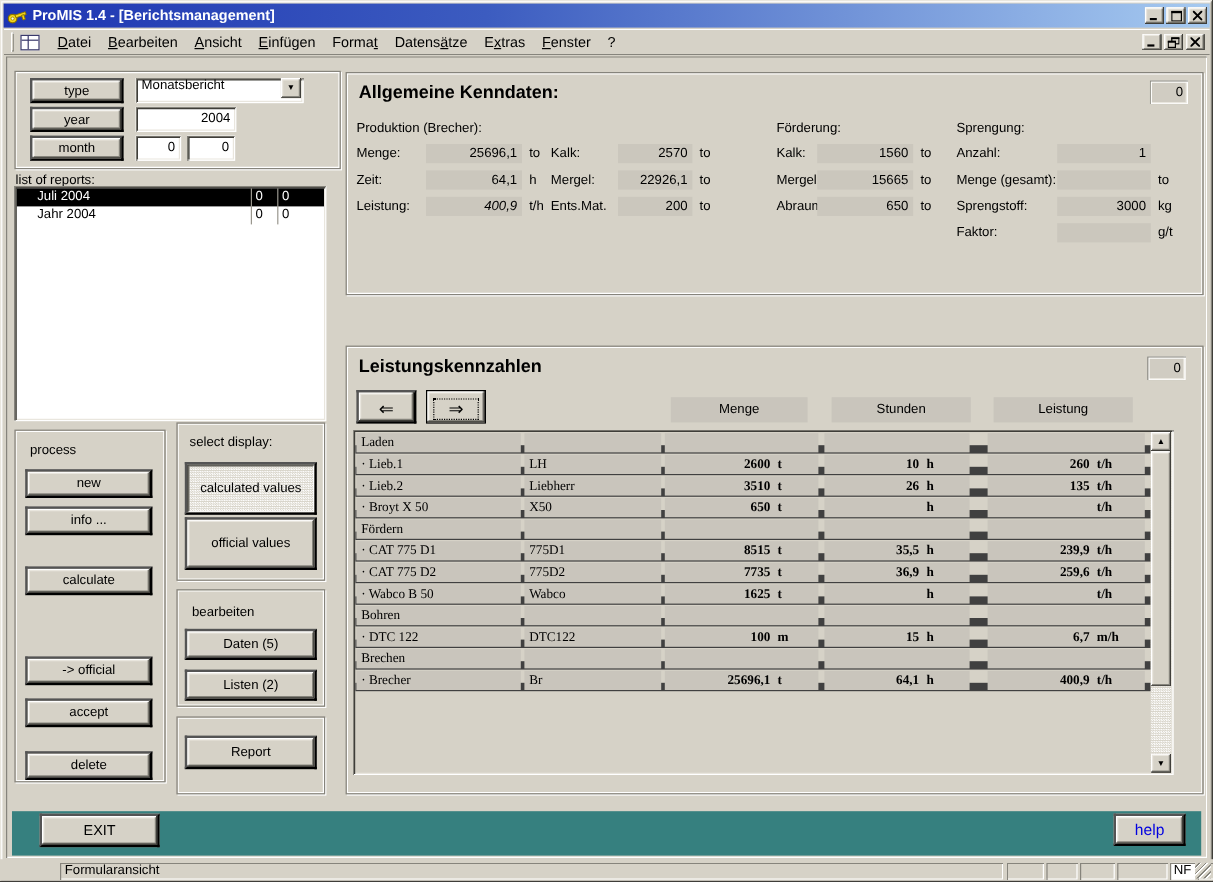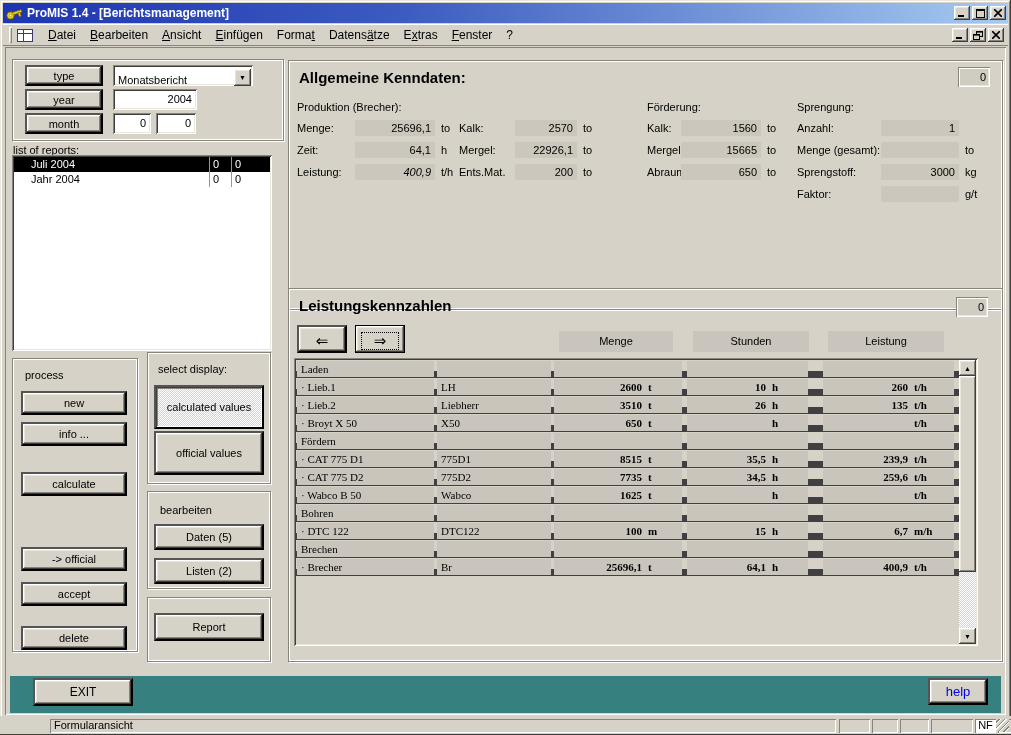--- a/index.html
+++ b/index.html
@@ -40,21 +40,21 @@
 
   
   .client { position:absolute; left:5px; top:47px; width:1001px; height:668px; background:#d6d2c7;
     box-shadow: inset 1px 1px 0 #86847c, inset -1px -1px 0 #ffffff; }
 
   
   .sel-panel { position:absolute; left:7px; top:12px; width:272px; height:82px; }
   .lbl-btn { position:absolute; left:12px; width:78px; height:21px; }
   .combo { position:absolute; left:100px; top:5px; width:140px; height:21px; background:#fff;
     box-shadow: inset 1px 1px 0 #86847c, inset -1px -1px 0 #ffffff, inset 2px 2px 0 #3f3e39, inset -2px -2px 0 #e9e6de;
-    display:flex; align-items:flex-end; }
+    display:flex; align-items:flex-start; }
   .combo .cval { flex:1; padding-left:5px; }
   .combo .drop { width:17px; height:17px; margin-right:2px; display:flex; align-items:center; justify-content:center; font-size:7px; }
   .field { position:absolute; height:21px; background:#fff; text-align:right; line-height:21px; padding-right:5px;
     box-shadow: inset 1px 1px 0 #86847c, inset -1px -1px 0 #ffffff, inset 2px 2px 0 #3f3e39, inset -2px -2px 0 #e9e6de; }
 
   
   .list-label { position:absolute; left:8px; top:97px; }
   .reportlist { position:absolute; left:7px; top:108px; width:260px; height:196px; background:#fff;
     box-shadow: inset 1px 1px 0 #86847c, inset -1px -1px 0 #ffffff, inset 2px 2px 0 #3f3e39, inset -2px -2px 0 #e9e6de;
     padding:2px; overflow:hidden; }
@@ -65,21 +65,21 @@
   .rrow .div1, .rrow .div2 { position:absolute; top:0; bottom:0; width:1px; background:#9a978e; }
   .rrow .div1 { left:195px; } .rrow .div2 { left:217px; }
   .rrow.selected { background:#000; color:#fff; }
 
   
   .gbox { position:absolute; }
   .gbox .glabel { position:absolute; }
   .pbtn { position:absolute; left:8px; width:106px; height:24px; }
 
   
-  .kpanel { position:absolute; left:283px; top:13px; width:715px; height:250px; }
+  .kpanel { position:absolute; left:283px; top:13px; width:715px; height:186px; }
   .panel-title { position:absolute; left:10px; top:8px; font-size:15px; font-weight:bold; }
   .counter { position:absolute; width:32px; height:20px; background:#d0ccc2; text-align:right; line-height:20px; padding-right:4px;
     box-shadow: inset 1px 1px 0 #86847c, inset -1px -1px 0 #ffffff, inset 2px 2px 0 #fdfdfb, inset -2px -2px 0 #e9e6de; }
   .kgroup { position:absolute; top:40px; }
   .kg-title { height:18px; }
   .krow { position:relative; height:22px; }
   .krow .klabel { position:absolute; left:0; top:3px; }
   .krow .kfield { position:absolute; top:1px; height:16px; background:#cbc7bd; text-align:right; line-height:16px; padding-right:4px; }
   .krow .kunit { position:absolute; top:3px; }
   .kfield.italic { font-style:italic; }
@@ -436,21 +436,21 @@
               </div>
             </div>
             <div class="trow">
               <div class="tcell tc1">· CAT 775 D2</div>
               <div class="tcell tc2">775D2</div>
               <div class="tcell tc3">
                 <span class="tval">7735</span>
                 <span class="tunit">t</span>
               </div>
               <div class="tcell tc4">
-                <span class="tval">34,5</span>
+                <span class="tval">36,9</span>
                 <span class="tunit">h</span>
               </div>
               <div class="tcell tc5">
                 <span class="tval">259,6</span>
                 <span class="tunit">t/h</span>
               </div>
             </div>
             <div class="trow">
               <div class="tcell tc1">· Wabco B 50</div>
               <div class="tcell tc2">Wabco</div>

